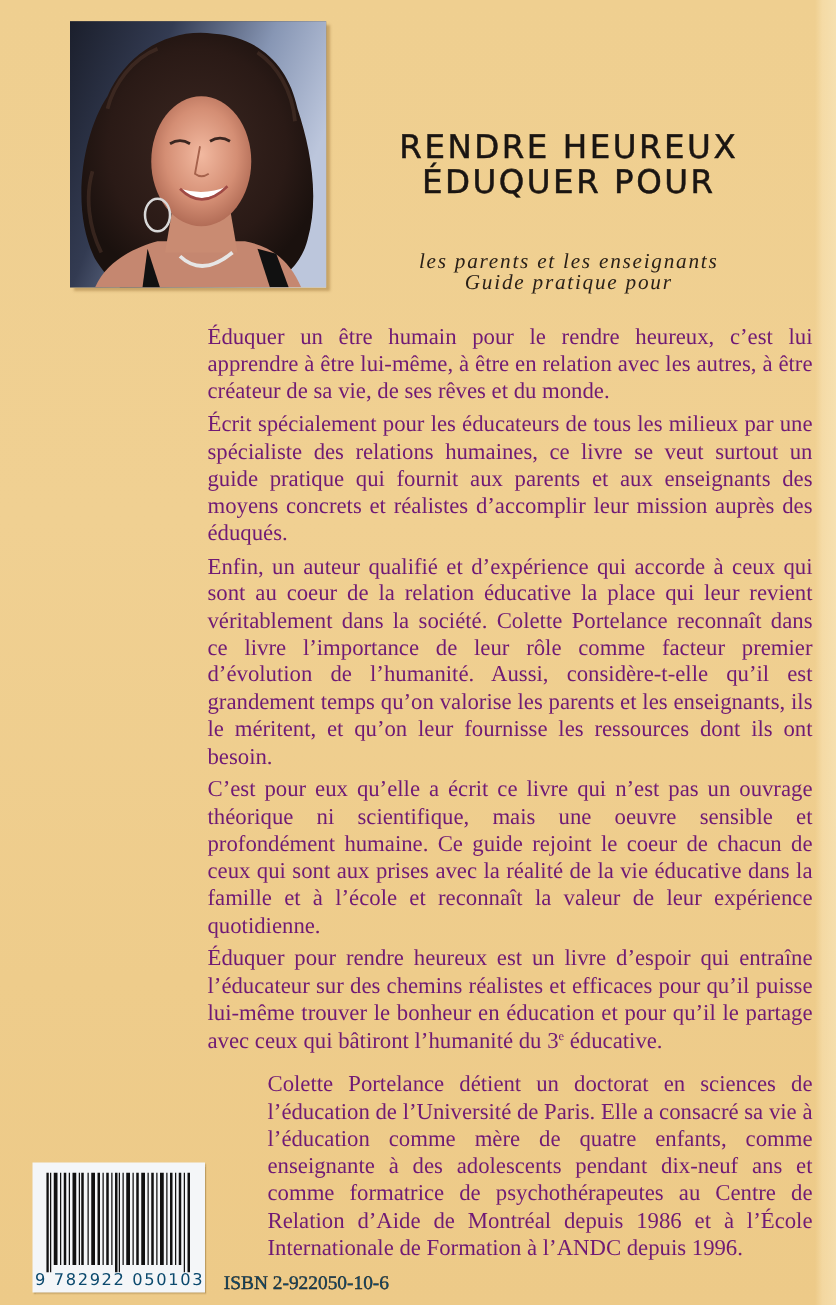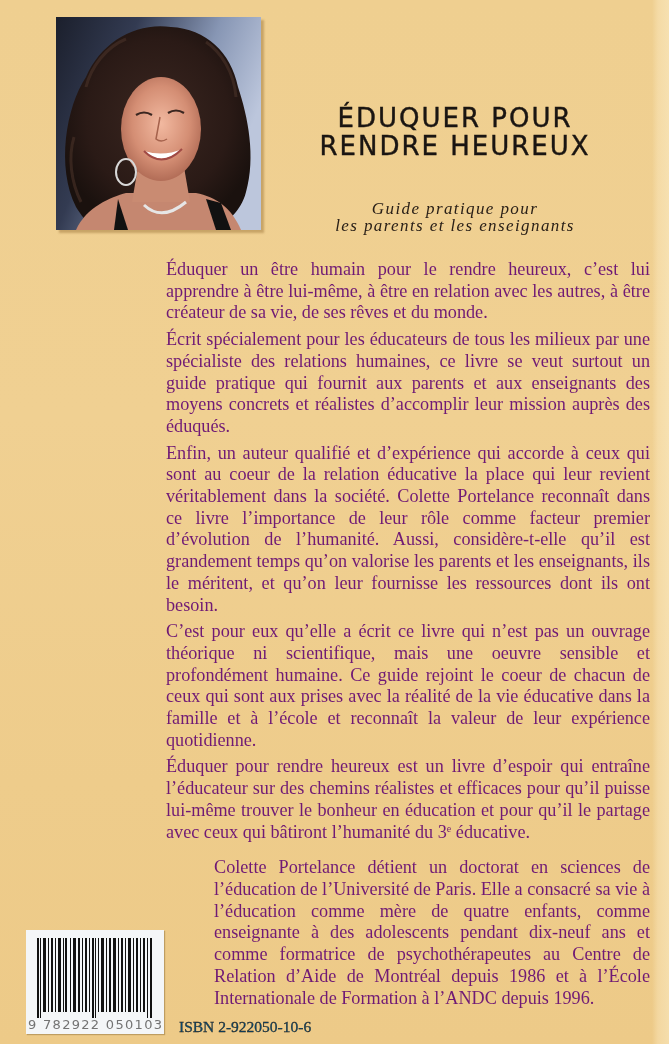--- a/index.html
+++ b/index.html
@@ -51,21 +51,21 @@
   .barcode {
     position: absolute; left: 26px; top: 930px; width: 138px; height: 104px;
     background: #f4f6f8; box-shadow: 1px 1px 1px rgba(120,90,40,0.4);
   }
   .barcode .bars {
     position: absolute; left: 11px; top: 8px; width: 118px; height: 80px;
   }
   .barcode .digits {
     position: absolute; left: 2px; bottom: 2px; width: 134px;
     font-family: "DejaVu Sans", "Liberation Sans", sans-serif;
-    font-size: 13px; letter-spacing: 1.3px; color: #737373; white-space: nowrap;
+    font-size: 13px; letter-spacing: 1.3px; color: #0c4a6e; white-space: nowrap;
   }
   .isbn {
     position: absolute; left: 179px; top: 1018px;
     font-family: "Liberation Serif", "DejaVu Serif", serif;
     font-size: 15.5px; color: #0c4a6e; -webkit-text-stroke: 0.3px #1e1712;
   }
 </style>
 </head>
 <body>
 
@@ -111,27 +111,27 @@
     <path d="M88 134 Q106 150 126 132 Q108 140 88 134 Z" fill="#fff"></path>
     <path d="M88 134 Q106 152 126 132" stroke="#a04a45" stroke-width="2" fill="none"></path>
 
     <ellipse cx="70" cy="155" rx="10" ry="13" fill="none" stroke="#d8d8d8" stroke-width="2"></ellipse>
 
     <path d="M88 188 Q106 205 130 185" stroke="#e6e6e6" stroke-width="3" fill="none"></path>
   </svg>
 </div>
 
 <div class="title">
+  <div>RENDRE HEUREUX</div>
   <div>ÉDUQUER POUR</div>
-  <div>RENDRE HEUREUX</div>
 </div>
 
 <div class="subtitle">
+  <div>les parents et les enseignants</div>
   <div>Guide pratique pour</div>
-  <div>les parents et les enseignants</div>
 </div>
 
 <div class="content">
   <p>Éduquer un être humain pour le rendre heureux, c’est lui apprendre à être lui-même, à être en relation avec les autres, à être créateur de sa vie, de ses rêves et du monde.</p>
   <p>Écrit spécialement pour les éducateurs de tous les milieux par une spécialiste des relations humaines, ce livre se veut surtout un guide pratique qui fournit aux parents et aux enseignants des moyens concrets et réalistes d’accomplir leur mission auprès des éduqués.</p>
   <p>Enfin, un auteur qualifié et d’expérience qui accorde à ceux qui sont au coeur de la relation éducative la place qui leur revient véritablement dans la société. Colette Portelance reconnaît dans ce livre l’importance de leur rôle comme facteur premier d’évolution de l’humanité. Aussi, considère-t-elle qu’il est grandement temps qu’on valorise les parents et les enseignants, ils le méritent, et qu’on leur fournisse les ressources dont ils ont besoin.</p>
   <p>C’est pour eux qu’elle a écrit ce livre qui n’est pas un ouvrage théorique ni scientifique, mais une oeuvre sensible et profondément humaine. Ce guide rejoint le coeur de chacun de ceux qui sont aux prises avec la réalité de la vie éducative dans la famille et à l’école et reconnaît la valeur de leur expérience quotidienne.</p>
   <p><span class="em">Éduquer pour rendre heureux</span><span> est un livre d’espoir qui entraîne l’éducateur sur des chemins réalistes et efficaces pour qu’il puisse lui-même trouver le bonheur en éducation et pour qu’il le partage avec ceux qui bâtiront l’humanité du 3</span><sup>e</sup><span> éducative.</span></p>
   <p class="gap">Colette Portelance détient un doctorat en sciences de l’éducation de l’Université de Paris. Elle a consacré sa vie à l’éducation comme mère de quatre enfants, comme enseignante à des adolescents pendant dix-neuf ans et comme formatrice de psychothérapeutes au Centre de Relation d’Aide de Montréal depuis 1986 et à l’École Internationale de Formation à l’ANDC depuis 1996.</p>
 </div>

